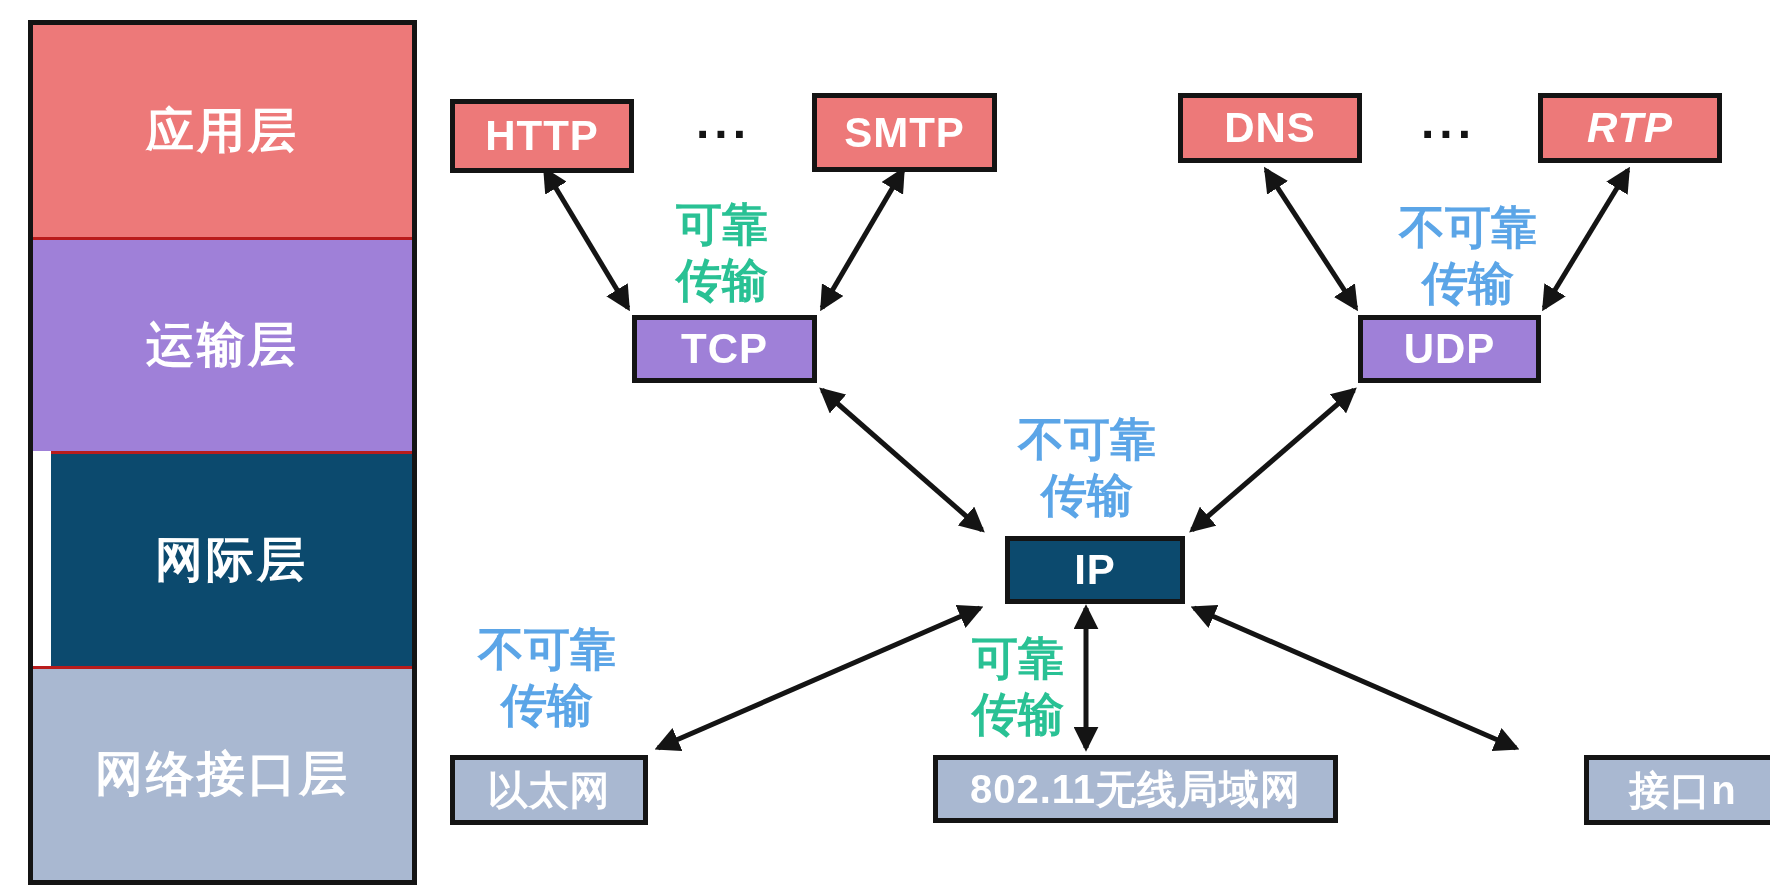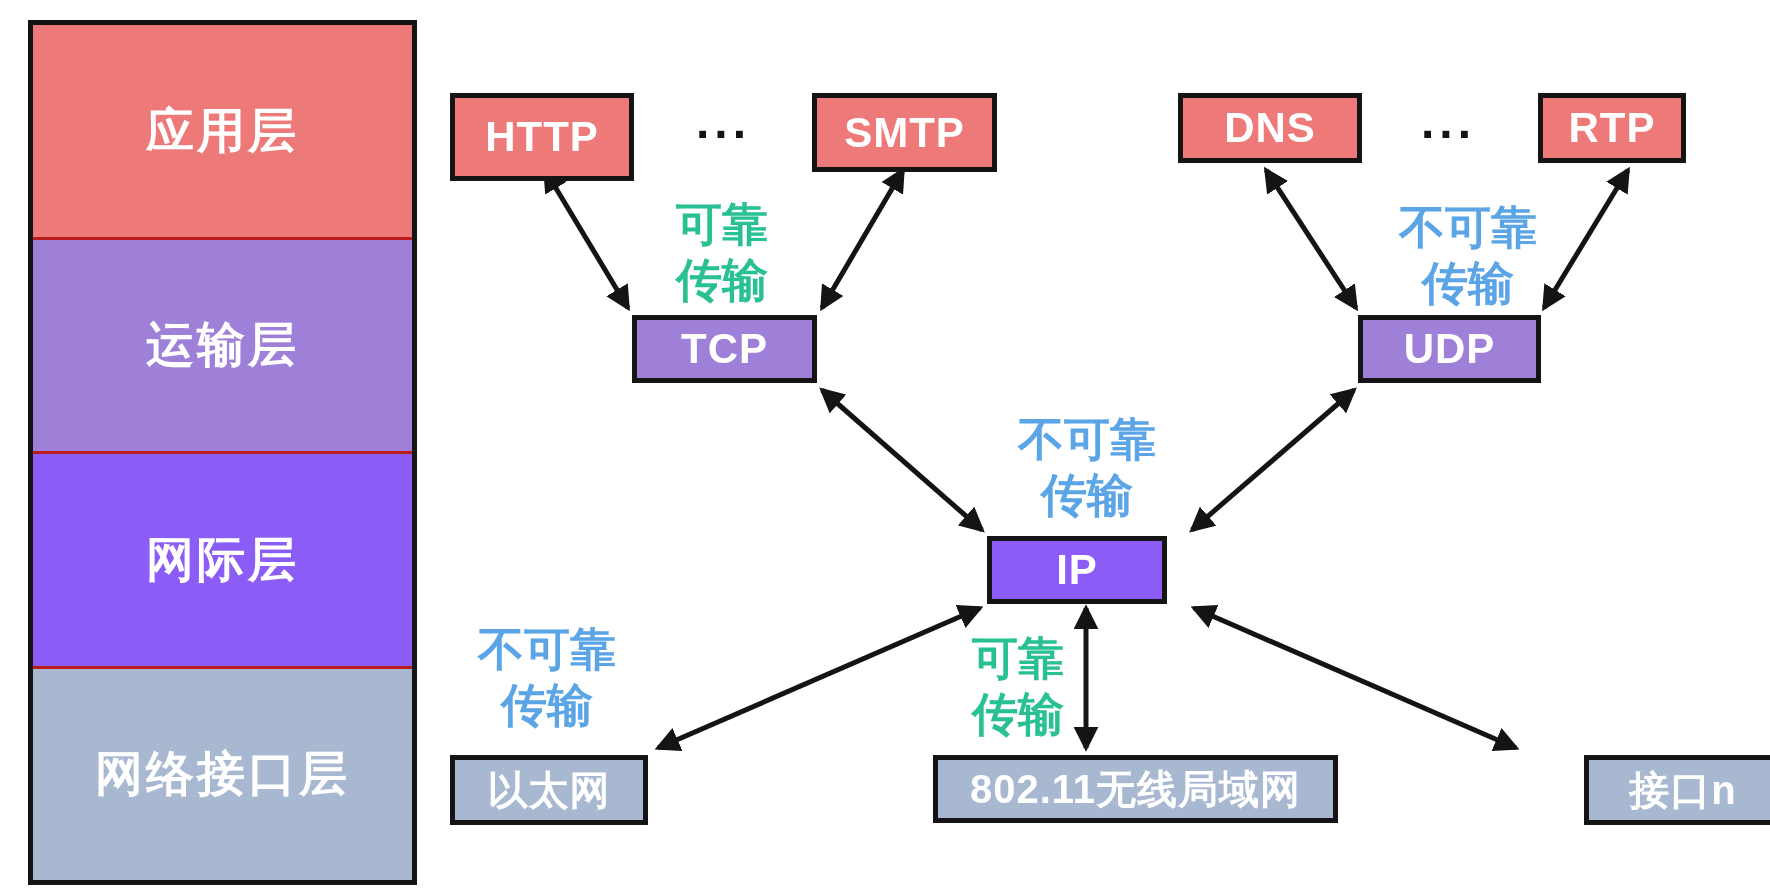--- a/index.html
+++ b/index.html
@@ -21,21 +21,21 @@
   .layer-row + .layer-row{border-top:3px solid #b91c1c;}
   
   .box{
     position:absolute;border:5px solid #141414;box-sizing:border-box;
     display:flex;align-items:center;justify-content:center;
     color:#ffffff;font-weight:bold;font-size:42px;letter-spacing:1px;
     white-space:nowrap;
   }
   .bg-red{background:#ED7979;}
   .bg-purple{background:#9F80D8;}
-  .bg-yellow{background:#8b5cf6;}
+  .bg-yellow{background:#0c4a6e;margin-left:18px;}
   .bg-gray{background:#A9B8D1;}
   
   .note{
     position:absolute;transform:translate(-50%,-50%);
     font-weight:bold;font-size:46px;line-height:56px;text-align:center;
     white-space:nowrap;
   }
   .note-green{color:#29C194;}
   .note-blue{color:#5BA5E7;}
   
@@ -69,24 +69,24 @@
     </g>
   </svg>
 
   <div id="layer-stack">
     <div class="layer-row bg-red">应用层</div>
     <div class="layer-row bg-purple">运输层</div>
     <div class="layer-row bg-yellow">网际层</div>
     <div class="layer-row bg-gray">网络接口层</div>
   </div>
 
-  <div class="box bg-red" style="left:450px;top:93px;width:184px;height:88px;">HTTP</div>
+  <div class="box bg-red" style="left:450px;top:99px;width:184px;height:74px;">HTTP</div>
   <div class="box bg-red" style="left:812px;top:93px;width:185px;height:79px;">SMTP</div>
   <div class="box bg-red" style="left:1178px;top:93px;width:184px;height:70px;">DNS</div>
-  <div class="box bg-red" style="left:1538px;top:93px;width:148px;height:70px;">RTP</div>
+  <div class="box bg-red" style="left:1538px;top:93px;width:184px;height:70px;font-style:italic;">RTP</div>
 
   <div class="dots" style="left:696px;top:92px;">...</div>
   <div class="dots" style="left:1421px;top:92px;">...</div>
 
   <div class="box bg-purple" style="left:632px;top:315px;width:185px;height:68px;">TCP</div>
   <div class="box bg-purple" style="left:1358px;top:315px;width:183px;height:68px;">UDP</div>
 
   <div class="box bg-yellow" style="left:987px;top:536px;width:180px;height:68px;">IP</div>
 
   <div class="box bg-gray" style="left:450px;top:755px;width:198px;height:70px;font-size:40px;">以太网</div>

